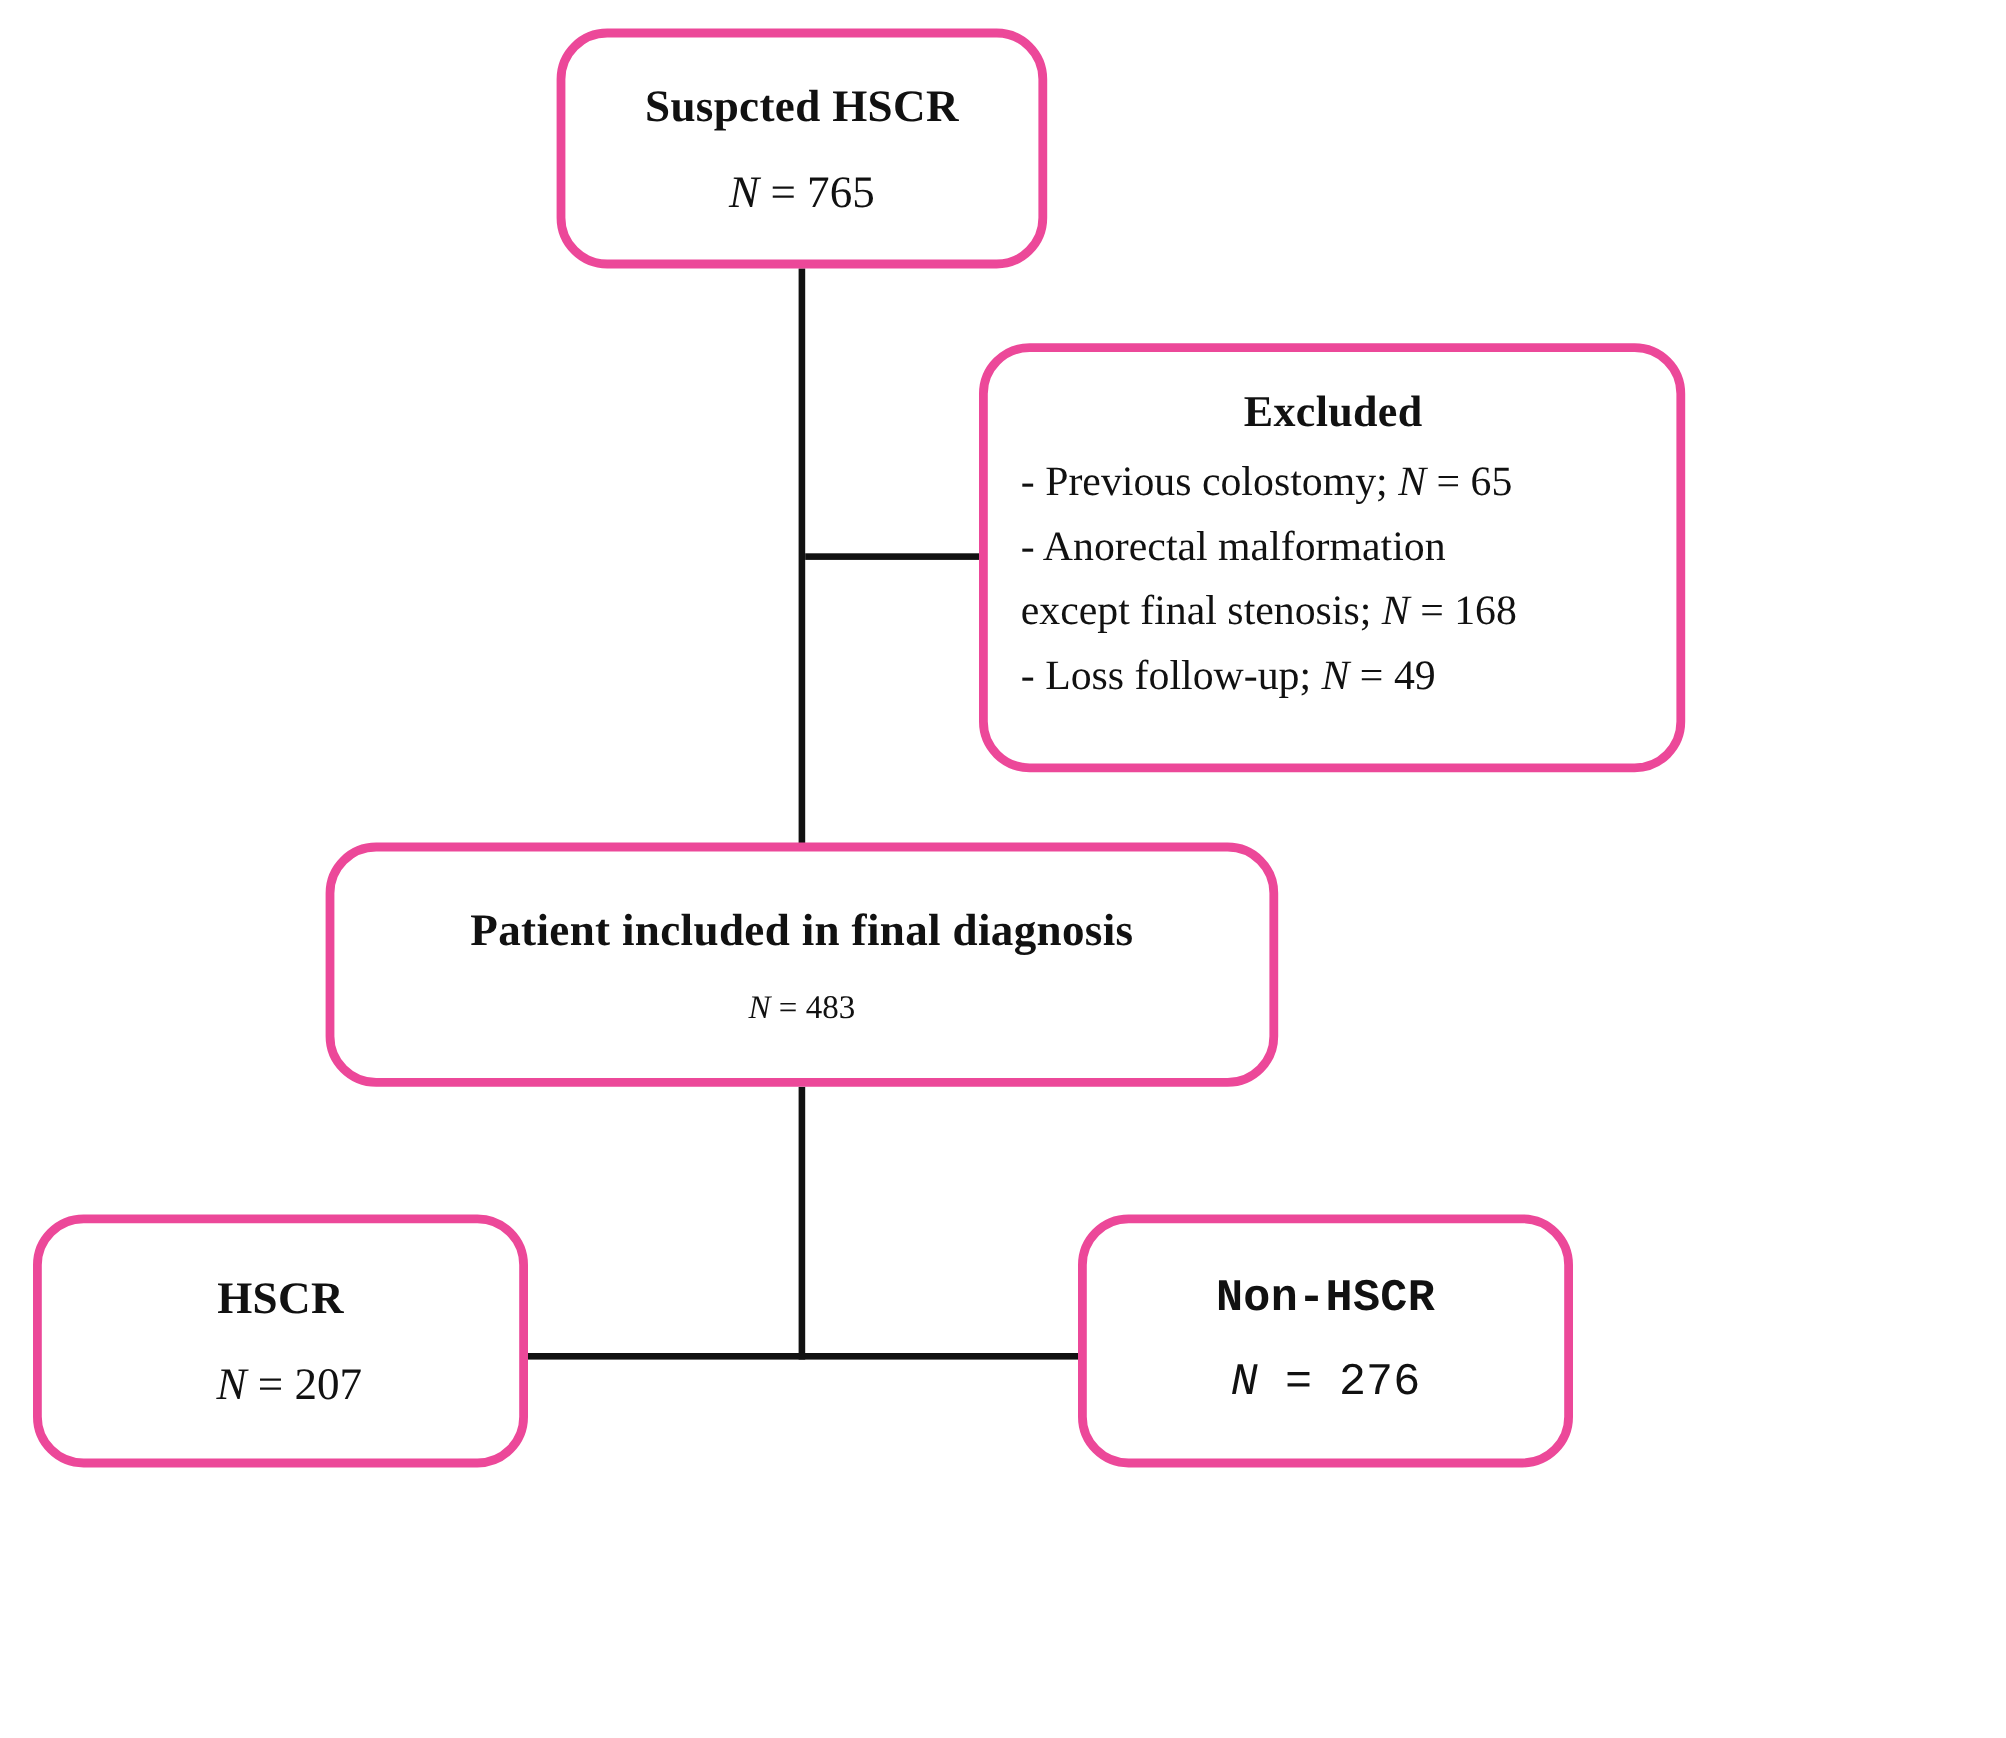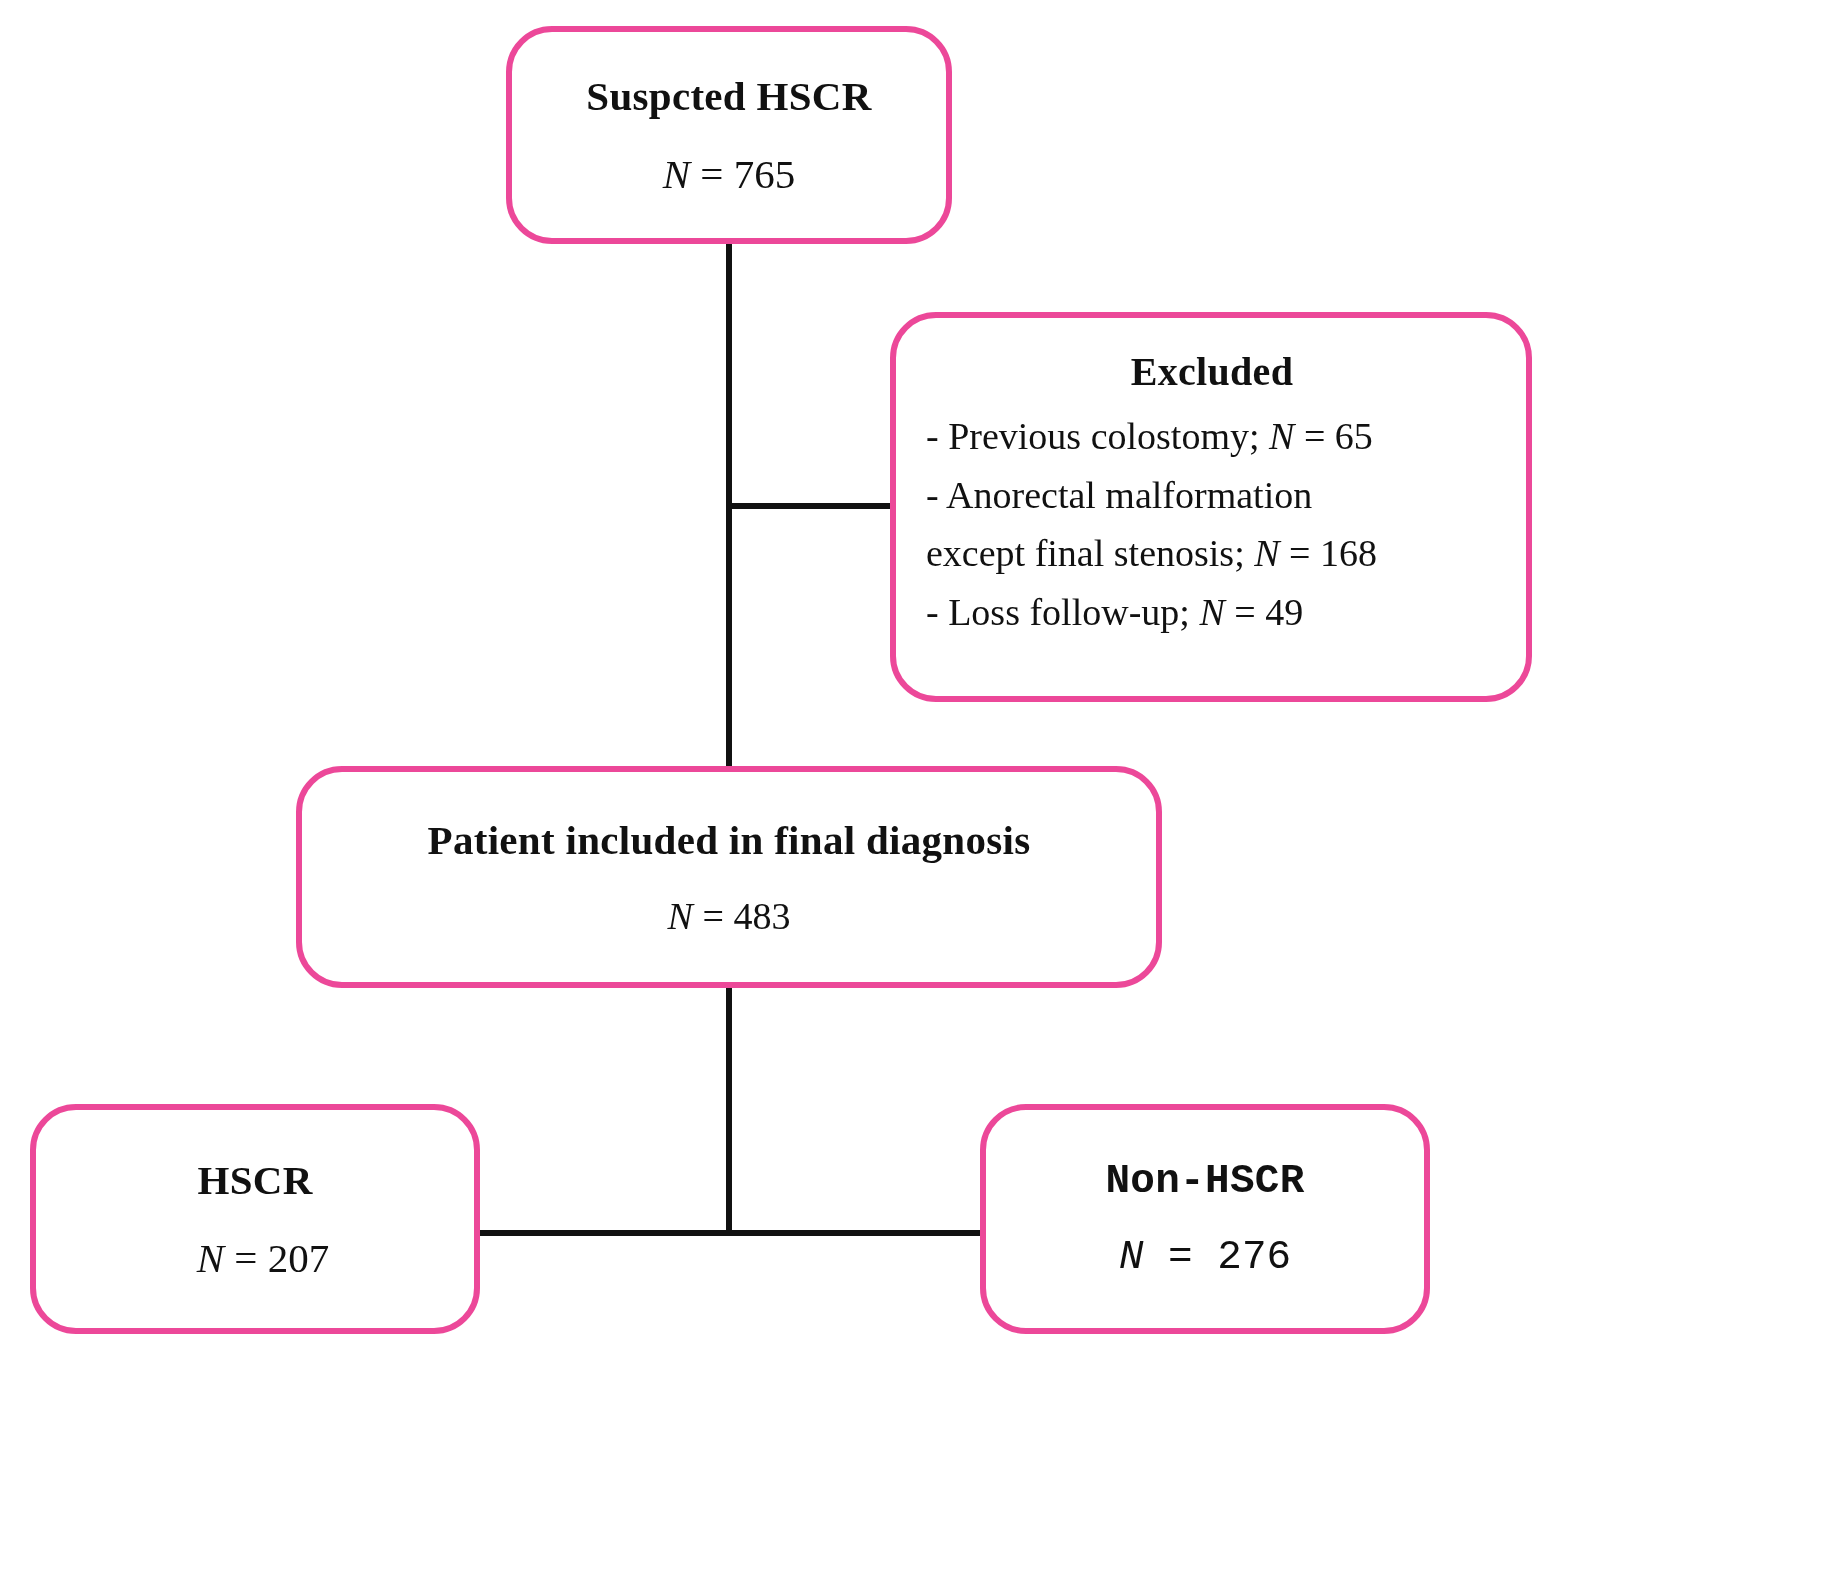--- a/index.html
+++ b/index.html
@@ -23,21 +23,21 @@
     position: absolute;
     background: #111111;
   }
   .vline { width: 6px; }
   .hline { height: 6px; }
 
   
   .node {
     position: absolute;
     box-sizing: border-box;
-    border: 6px solid #ec4899;
+    border: 8px solid #ec4899;
     border-radius: 46px;
     background: #ffffff;
     display: flex;
     flex-direction: column;
     align-items: center;
     justify-content: center;
   }
 
   .node-title {
     font-weight: bold;
@@ -90,21 +90,21 @@
   }
 
   
   #box-included {
     left: 296px;
     top: 766px;
     width: 866px;
     height: 222px;
   }
   #box-included .node-title { font-size: 41px; margin-bottom: 30px; }
-  #box-included .node-count { font-size: 38px; }
+  #box-included .node-count { font-size: 30px; }
 
   
   #box-hscr {
     left: 30px;
     top: 1104px;
     width: 450px;
     height: 230px;
   }
   #box-hscr .node-title { font-size: 41px; margin-bottom: 30px; }
   #box-hscr .node-count { font-size: 41px; padding-left: 16px; }

